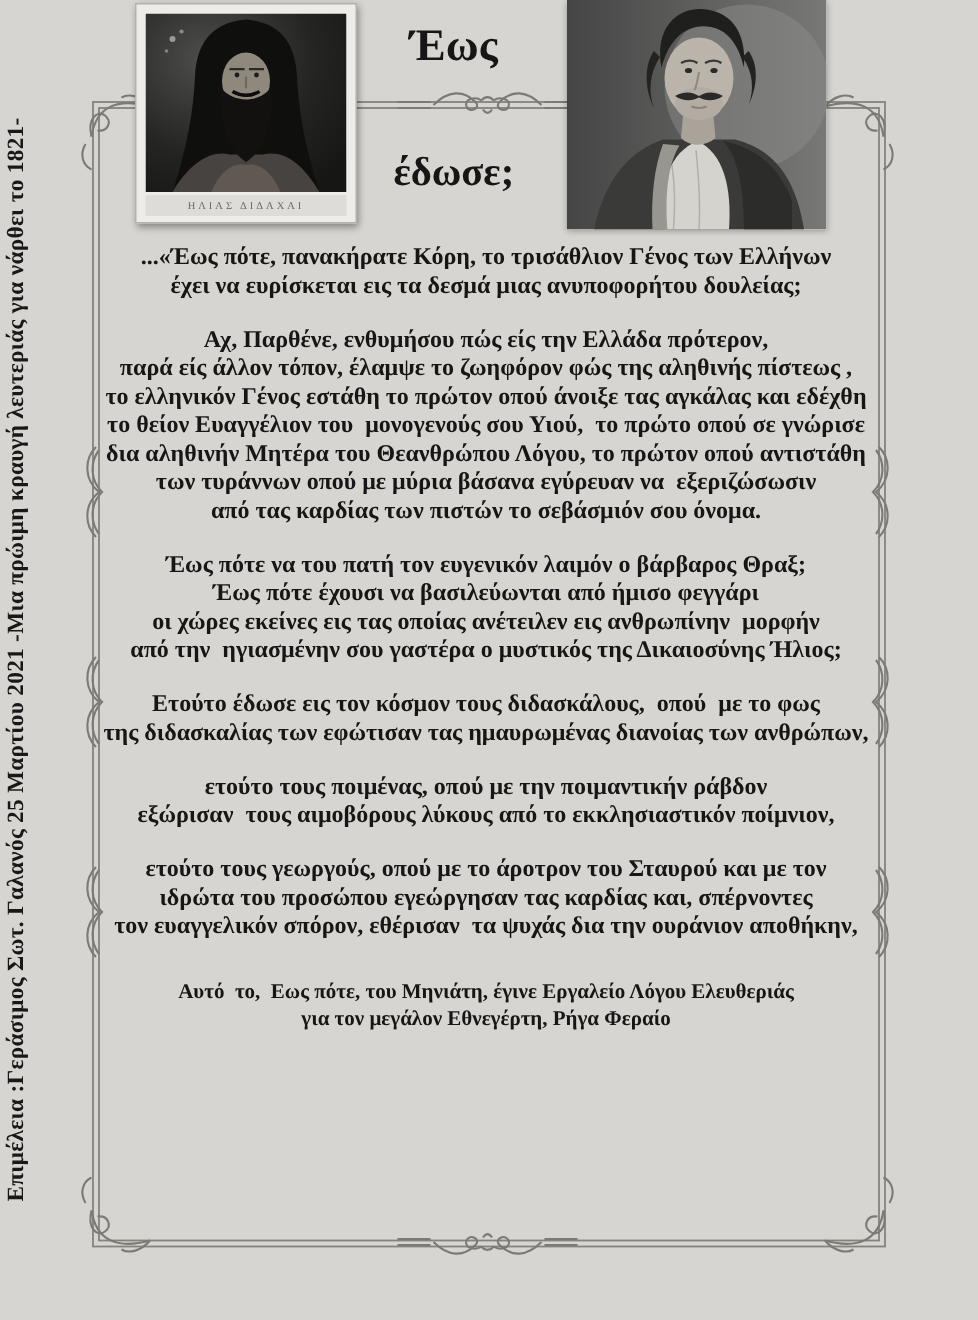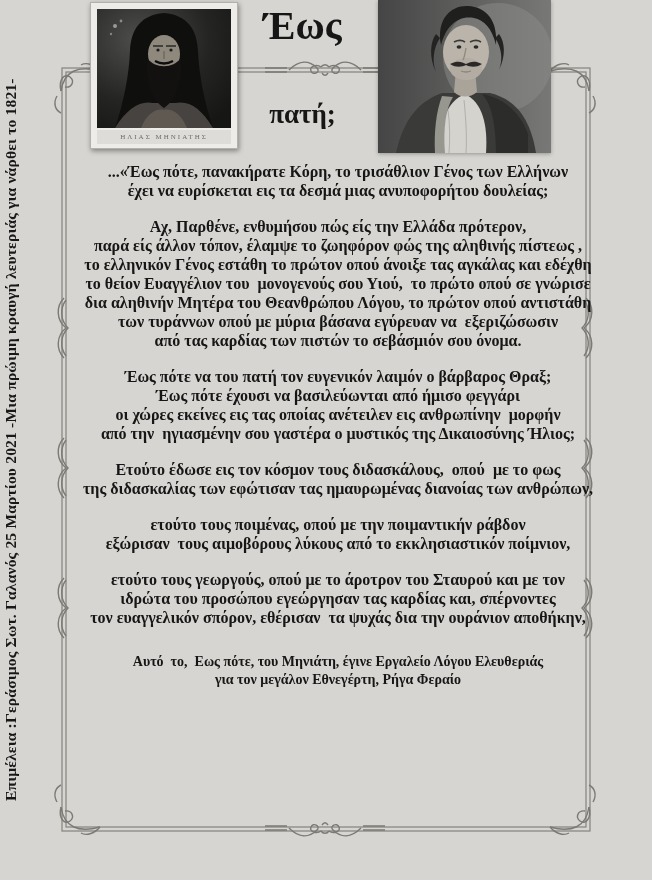--- a/index.html
+++ b/index.html
@@ -7,34 +7,34 @@
         font-family:"Liberation Serif","DejaVu Serif",serif;color:#161616;}
   
   .edge-note{position:absolute;left:2px;top:0;width:34px;height:880px;z-index:3;}
   .edge-note span{display:block;width:34px;height:880px;writing-mode:vertical-rl;
         transform:rotate(180deg);text-align:center;font-weight:700;font-size:15.5px;
         letter-spacing:.2px;color:#181818;}
   
   .frame{position:absolute;left:48px;top:58px;width:554px;height:782px;z-index:1;}
   
   .title{position:absolute;left:240px;width:125px;text-align:center;font-weight:700;z-index:2;}
-  .t1{top:2px;font-size:40px;}
+  .t1{top:14px;font-size:30px;}
   .t2{top:99px;font-size:27px;}
   
   .portrait{position:absolute;z-index:2;}
   .portrait-left{left:90px;top:2px;width:148px;height:147px;background:#edece8;
         border:1px solid #b2b1ad;box-shadow:1px 2px 5px rgba(0,0,0,.4);
         padding:6px 6px 0;box-sizing:border-box;}
   .portrait-left svg{display:block;width:134px;height:119px;}
   .pcaption{height:14px;line-height:14px;text-align:center;font-size:7px;
         letter-spacing:2px;color:#6d6d68;background:#dddcd8;margin-top:2px;}
   .portrait-right{left:378px;top:0;width:173px;height:153px;box-shadow:0 1px 4px rgba(0,0,0,.3);}
   .portrait-right svg{display:block;width:173px;height:153px;}
   
-  .content{position:absolute;left:76px;top:162px;width:524px;z-index:2;text-align:center;}
+  .content{position:absolute;left:62px;top:162px;width:524px;z-index:2;text-align:center;}
   .para{margin:0 0 17px;font-weight:700;font-size:16px;line-height:19px;white-space:pre-wrap;}
   .attr{display:block;margin:2px 0 0;font-weight:400;font-size:16.5px;line-height:19px;}
   .attr-line{display:block;white-space:pre-wrap;}
   .attr-l1{position:relative;left:62px;}
   .footer-note{margin:26px 0 0;font-weight:700;font-size:14px;line-height:18px;white-space:pre-wrap;}
 </style>
 </head>
 <body>
 
 <div class="page">
@@ -77,21 +77,21 @@
       <use href="#brace" transform="translate(6,520)"></use>
       <use href="#brace" transform="translate(548,240) scale(-1,1)"></use>
       <use href="#brace" transform="translate(548,380) scale(-1,1)"></use>
       <use href="#brace" transform="translate(548,520) scale(-1,1)"></use>
       <use href="#midOrn" transform="translate(217,0)"></use>
       <use href="#midOrn" transform="translate(217,782) scale(1,-1)"></use>
     </g>
   </svg>
 
   <div class="title t1">Έως</div>
-  <div class="title t2">πατή;</div>
+  <div class="title t2">έδωσε;</div>
 
   <div class="portrait portrait-left">
     <svg viewBox="0 0 134 119" xmlns="http://www.w3.org/2000/svg">
       <defs>
         <radialGradient id="bgL" cx="30%" cy="25%" r="90%">
           <stop offset="0%" stop-color="#4d4d4b"></stop>
             <stop offset="60%" stop-color="#242422"></stop>
           <stop offset="100%" stop-color="#161614"></stop>
         </radialGradient>
       </defs>
@@ -103,21 +103,21 @@
       <path d="M18,119 C30,99 44,91 56,94 L78,94 C92,91 104,99 116,119 Z" fill="#474340"></path>
       <path d="M44,119 C50,104 60,99 67,101 C74,99 84,104 90,119 Z" fill="#5f5952"></path>
       <ellipse cx="67" cy="45" rx="16" ry="19" fill="#8f887d"></ellipse>
       <path d="M56,37 L66,37 M69,37 L79,37" stroke="#2a2a28" stroke-width="1.5" fill="none"></path>
       <circle cx="61" cy="41" r="1.6" fill="#1d1d1b"></circle>
         <circle cx="74" cy="41" r="1.6" fill="#1d1d1b"></circle>
       <path d="M67,42 L67,50" stroke="#6e675e" stroke-width="1.4" fill="none"></path>
       <path d="M50,49 C48,74 56,92 67,99 C78,92 86,74 84,49 C76,60 58,60 50,49 Z" fill="#131110"></path>
       <path d="M58,52 Q67,57 76,52" stroke="#0c0c0b" stroke-width="2.4" fill="none"></path>
     </svg>
-    <div class="pcaption">ΗΛΙΑΣ ΜΗΝΙΑΤΗΣ</div>
+    <div class="pcaption">ΗΛΙΑΣ ΔΙΔΑΧΑΙ</div>
   </div>
 
   <div class="portrait portrait-right">
     <svg viewBox="0 0 173 153" xmlns="http://www.w3.org/2000/svg">
       <defs>
         <linearGradient id="bgR" x1="0" y1="0" x2="1" y2="0">
           <stop offset="0%" stop-color="#454545"></stop>
             <stop offset="100%" stop-color="#787876"></stop>
         </linearGradient>
       </defs>

